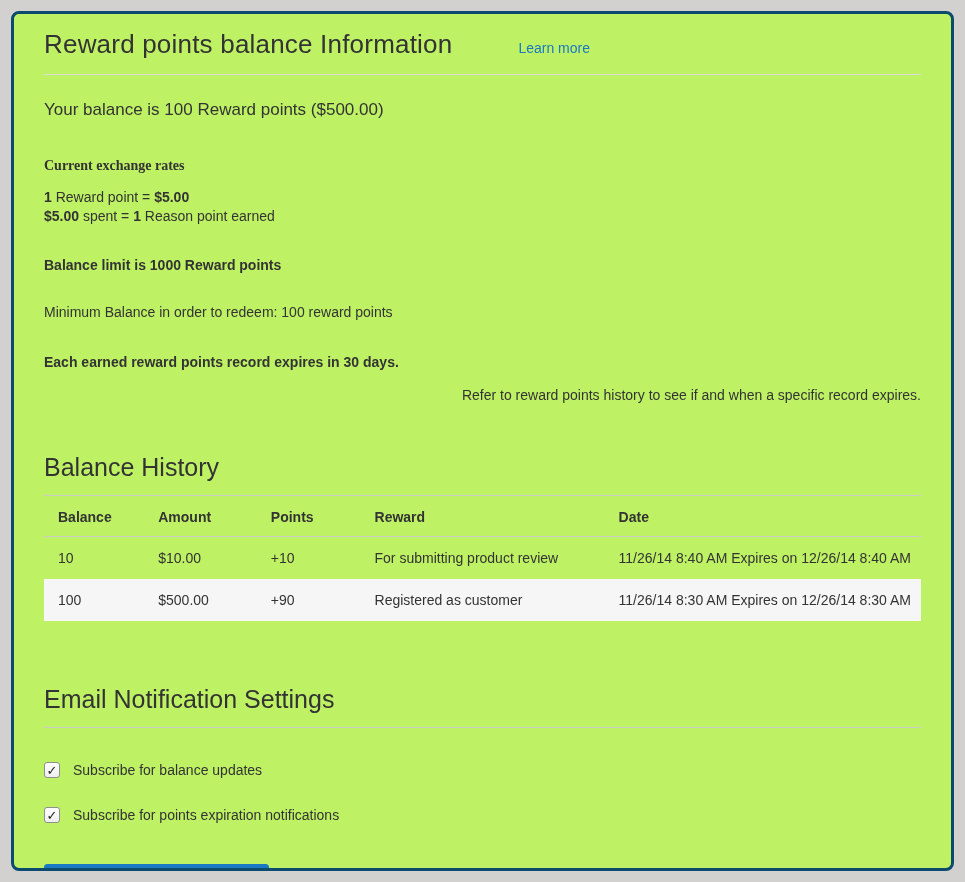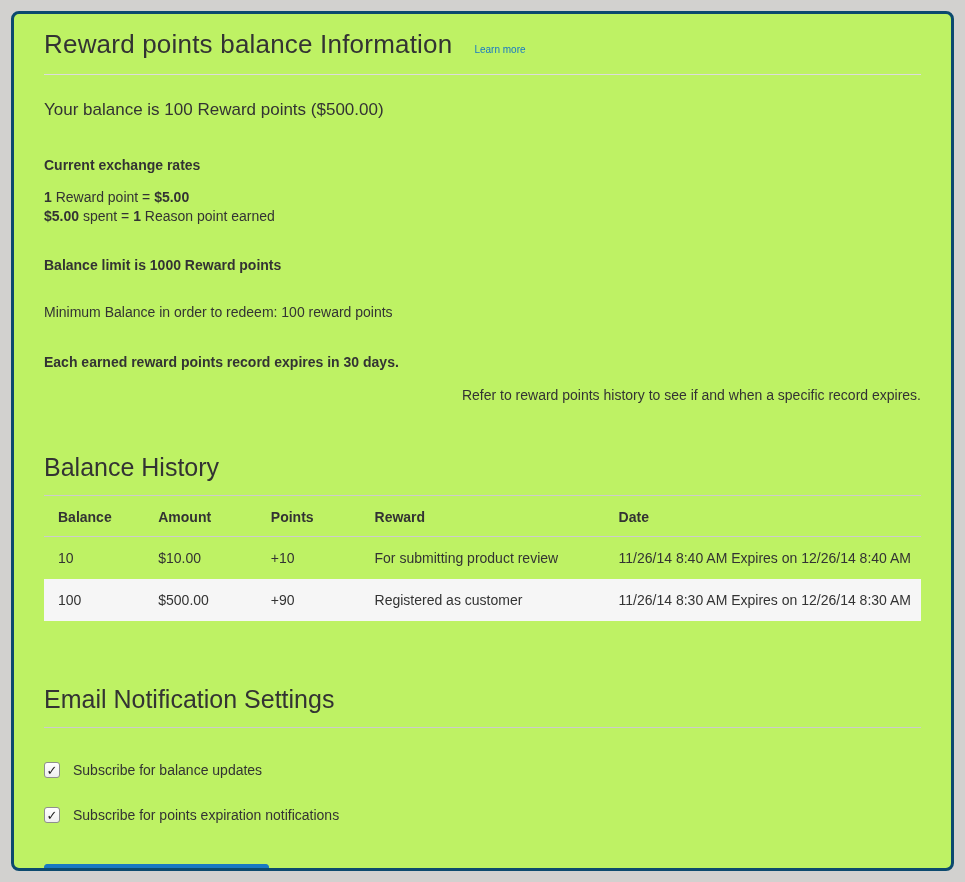--- a/index.html
+++ b/index.html
@@ -25,28 +25,28 @@
     display: flex; align-items: baseline; gap: 22px;
     border-bottom: 1px solid #dcdcdc;
     padding-bottom: 14px;
     margin-bottom: 25px;
   }
   .page-title {
     font-size: 26px; font-weight: 300; color: var(--heading-text, #333);
     margin: 0; letter-spacing: 0.2px;
   }
   .learn-more {
-    font-size: 10px; color: var(--link, #1979c3);
-    text-decoration: none; cursor: pointer;
+    font-size: 14px; color: var(--link, #1979c3);
+    text-decoration: none; cursor: pointer; margin-left: 44px;
   }
 
   
   .balance-summary { font-size: 17px; margin: 0; }
   p { margin: 0; font-size: 14px; line-height: 19px; }
-  .exchange-heading { margin-top: 37px; font-weight: bold; }
+  .exchange-heading { margin-top: 37px; font-weight: bold; font-family: Liberation Serif, serif; }
   .exchange-rates  { margin-top: 13px; }
   .balance-limit   { margin-top: 30px; font-weight: bold; }
   .min-redeem      { margin-top: 28px; }
   .expiry-rule     { margin-top: 31px; font-weight: bold; }
   .expiry-note     { margin-top: 14px; text-align: right; }
   .b { font-weight: bold; }
 
   
   .section-history { margin-top: 48px; }
   .section-email   { margin-top: 64px; }

